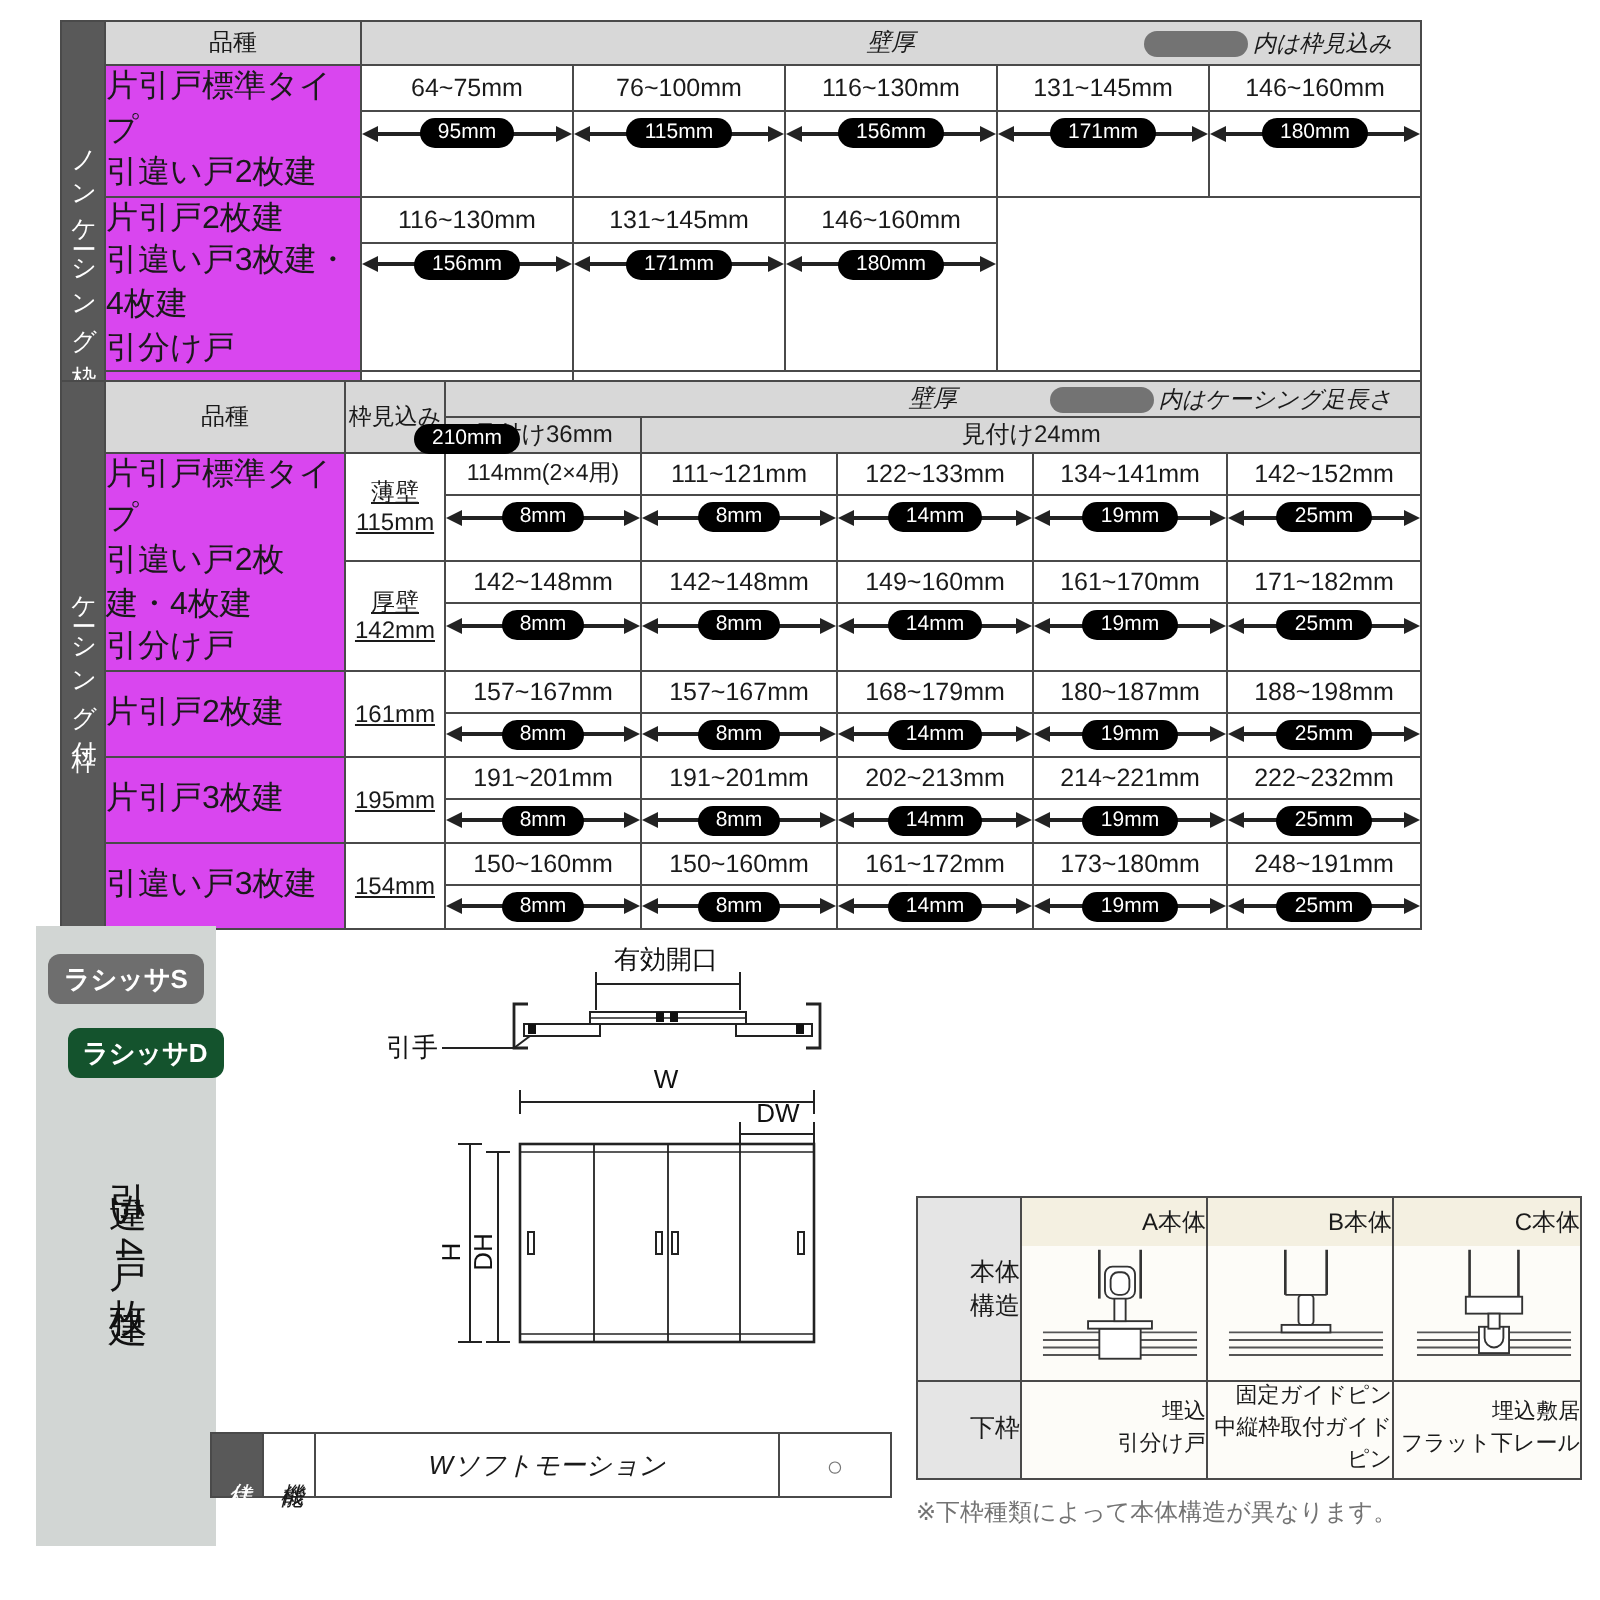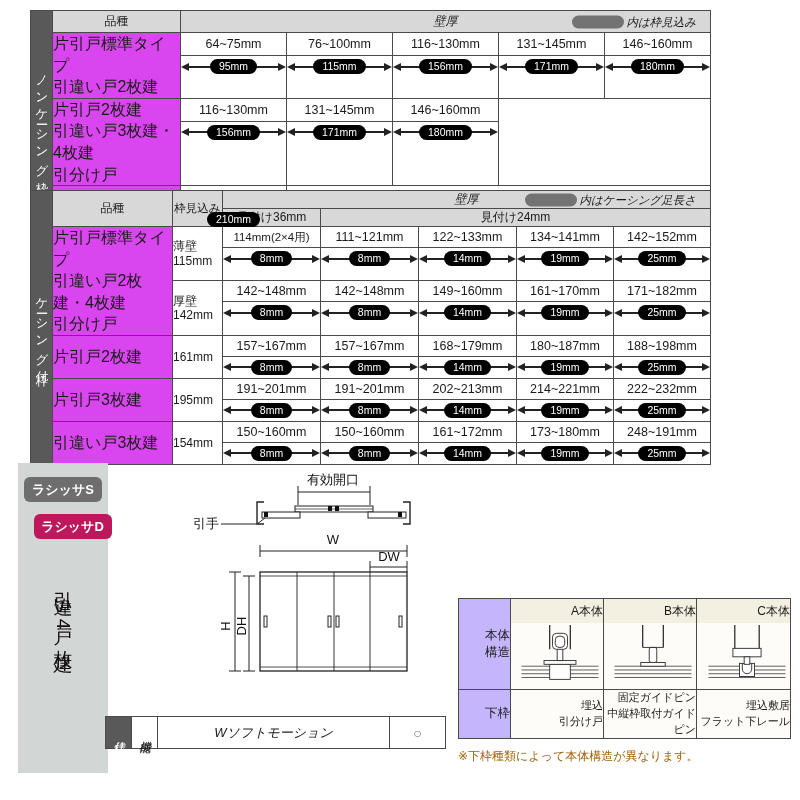--- a/index.html
+++ b/index.html
@@ -8,21 +8,21 @@
     font-family:"Liberation Sans","DejaVu Sans",sans-serif;color:#1a1a1a;
     -webkit-font-smoothing:antialiased;
   }
   
   table.spec{border-collapse:collapse;table-layout:fixed;position:absolute;left:30px;}
   table.spec td,table.spec th{border:1px solid #4a4a4a;padding:0;font-weight:normal;}
   .gh{background:#d8d8d8;font-size:12px;text-align:center;}
   .bar{background:#595959;vertical-align:middle;text-align:center;}
   .bar .vtext{writing-mode:vertical-rl;color:#fff;font-size:12.5px;letter-spacing:3px;margin:0 auto;}
   .plabel{font-size:16px;line-height:1.35;text-align:left;padding:2px 4px 2px 12px;white-space:pre-line;vertical-align:middle;background:#d946ef;}
-  .depth{font-size:12px;vertical-align:middle;white-space:pre-line;line-height:1.2;background:#fff;}
+  .depth{font-size:12px;text-align:center;vertical-align:middle;white-space:pre-line;line-height:1.2;background:#fff;text-decoration:underline;}
   .dcell{vertical-align:top;background:#fff;}
   .dcell .inner{display:flex;flex-direction:column;height:100%;}
   .range{height:22px;line-height:22px;font-size:12.5px;text-align:center;border-bottom:1px solid #4a4a4a;}
   .t2 .range{height:20px;line-height:20px;}
   .dim{position:relative;flex:1;min-height:21px;display:flex;align-items:center;justify-content:center;}
   .dim .ln{position:absolute;left:2px;right:2px;top:50%;height:2px;margin-top:-1px;background:#222;}
   .dim::before,.dim::after{content:"";position:absolute;top:50%;margin-top:-4px;width:0;height:0;
     border-top:4px solid transparent;border-bottom:4px solid transparent;}
   .dim::before{left:0;border-right:8px solid #222;}
   .dim::after{right:0;border-left:8px solid #222;}
@@ -32,39 +32,39 @@
   .wallth .wl{display:block;text-align:center;}
   .legend{position:absolute;right:14px;top:50%;transform:translateY(-50%);display:flex;align-items:center;gap:2px;font-size:11.5px;}
   .lpill{width:52px;height:13px;border-radius:7px;background:#737373;display:inline-block;}
   .empty{background:#fff;}
   
   .side-panel{position:absolute;left:18px;top:463px;width:90px;height:310px;background:#d2d6d4;
     display:flex;flex-direction:column;align-items:center;}
   .badge{width:78px;height:25px;border-radius:6px;color:#fff;font-size:13px;font-weight:600;
     line-height:25px;text-align:center;margin-top:12px;}
   .badge.s{background:#6e6e6e;margin-top:14px;}
-  .badge.d{background:#be185d;margin-left:19px;}
+  .badge.d{background:#14532d;margin-left:19px;}
   .vtitle{writing-mode:vertical-rl;font-size:19px;letter-spacing:5px;margin-top:38px;color:#111;}
   .door-svg{position:absolute;left:185px;top:468px;}
   
   table.func{border-collapse:collapse;table-layout:fixed;position:absolute;left:105px;top:716px;font-style:italic;}
   table.func td{border:1px solid #4a4a4a;padding:0;text-align:center;vertical-align:middle;}
   .vcell{writing-mode:vertical-rl;font-size:11.5px;letter-spacing:1px;margin:0 auto;}
   .func .dark{background:#595959;color:#fff;}
   .func .fname{font-size:13px;}
   .func .circ{font-size:14px;color:#777;}
   
   table.struct{border-collapse:collapse;table-layout:fixed;position:absolute;left:458px;top:598px;}
   table.struct td{border:1px solid #4a4a4a;padding:0;text-align:right;vertical-align:middle;}
-  .cream{background:#c4b5fd;margin-left:24px;}
+  .cream{background:#e5e5e5;margin-left:24px;}
   .struct .hd{background:#f4f0e1;border-bottom:none;font-size:12px;height:24px;}
   .struct .dg{background:#fdfcf8;border-top:none;height:66px;}
   .struct .lblcell{font-size:12.5px;white-space:pre-line;line-height:1.35;}
   .struct .txt{background:#fdfcf8;font-size:11px;white-space:pre-line;line-height:1.45;height:44px;}
-  .note{position:absolute;left:458px;top:748px;font-size:12px;color:#a16207;}
+  .note{position:absolute;left:458px;top:748px;font-size:12px;color:#737373;}
   svg text{font-family:"Liberation Sans","DejaVu Sans",sans-serif;fill:#111;}
 </style>
 </head>
 <body>
 
 <table class="spec t1" style="top:10px;">
   <colgroup>
       <col style="width:22px">
       <col style="width:128px">
       <col style="width:106px">

